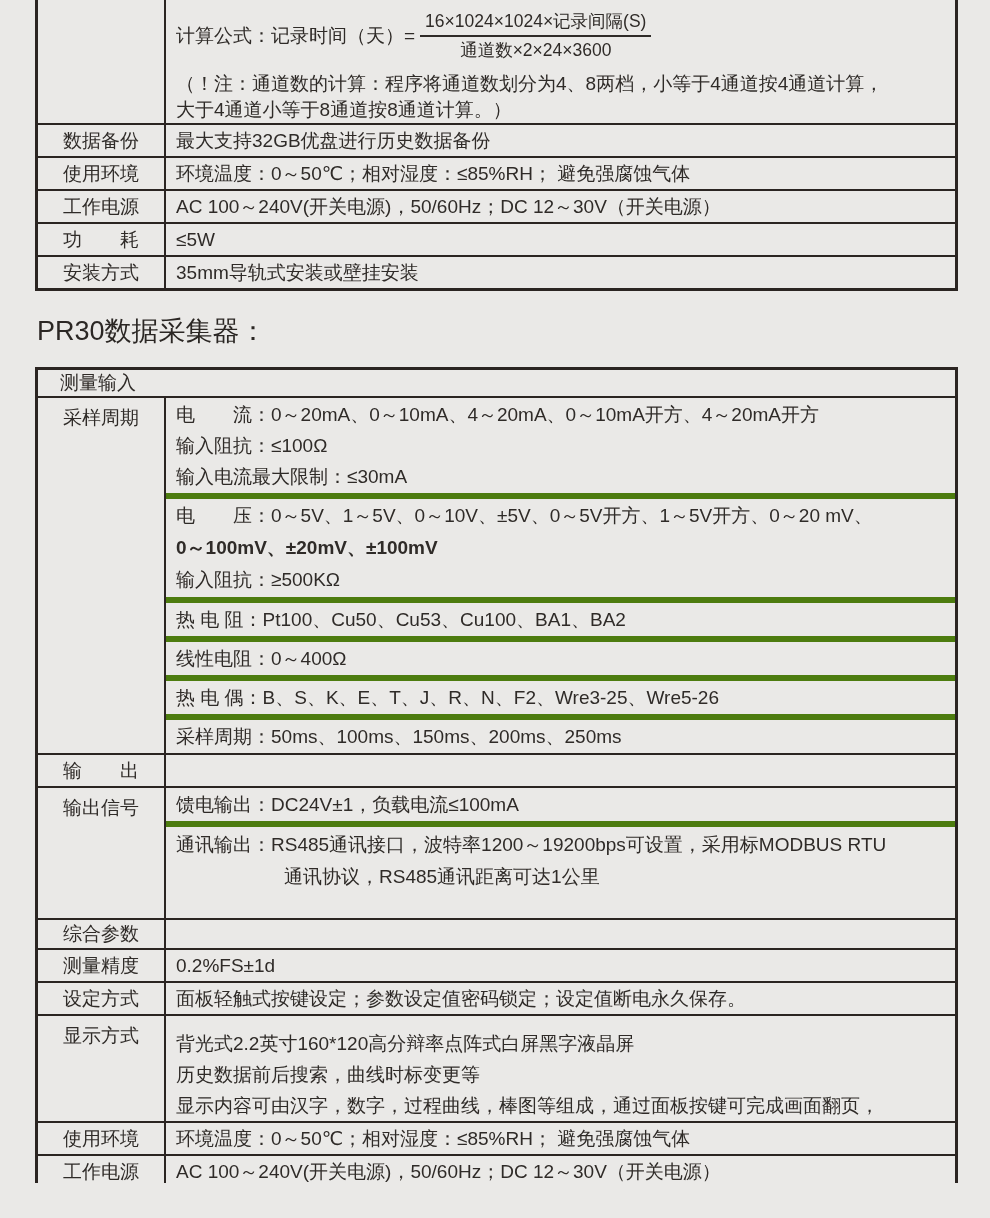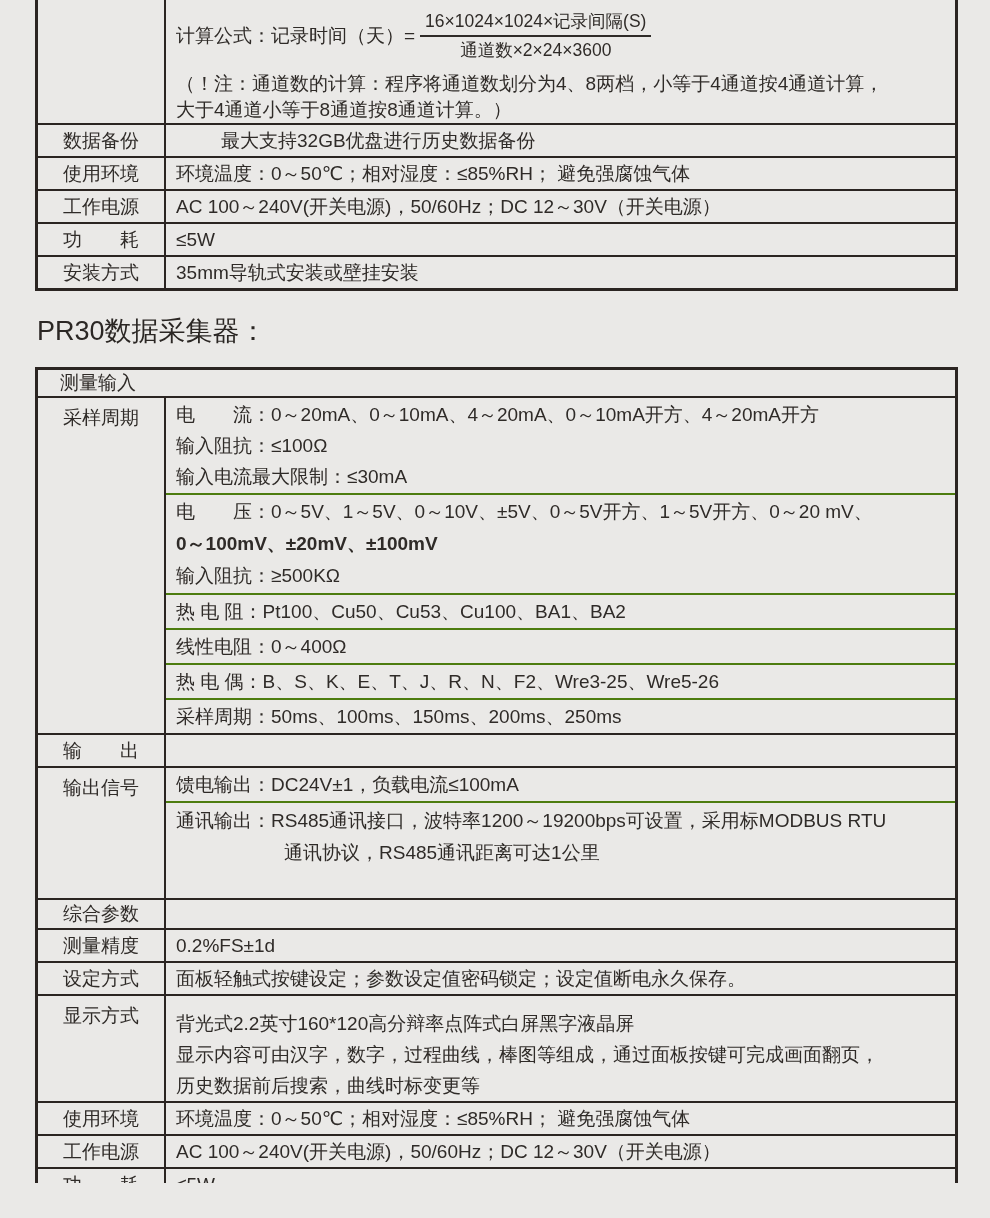--- a/index.html
+++ b/index.html
@@ -31,21 +31,21 @@
   .lbl.top { align-items:flex-start; padding-top:7px; }
 
   .val {
     flex:1 1 auto; min-width:0;
     font-size:19px;
     display:flex; flex-direction:column; justify-content:center;
     padding:0 6px 0 10px; box-sizing:border-box;
   }
   .val.subs { padding:0; justify-content:flex-start; }
 
-  .sub { border-top:2px solid #4d7c0f; padding:1px 6px 1px 10px; box-sizing:border-box; }
+  .sub { border-top:6px solid #4d7c0f; padding:1px 6px 1px 10px; box-sizing:border-box; }
   .sub.first { border-top:none; }
 
   .line { line-height:31px; white-space:nowrap; font-size:19px; }
   .line.indent { padding-left:108px; }
 
   .section-cell {
     flex:1 1 auto;
     font-size:19px; display:flex; align-items:center;
     padding-left:22px; box-sizing:border-box;
   }
@@ -79,21 +79,21 @@
             <span class="den">通道数×2×24×3600</span>
           </span>
         </div>
         <div class="note">
           <div class="line">（！注：通道数的计算：程序将通道数划分为4、8两档，小等于4通道按4通道计算，</div>
           <div class="line">大于4通道小等于8通道按8通道计算。）</div>
         </div>
       </div>
     </div>
 
-    <div class="row" style="min-height:31px;gap:45px;">
+    <div class="row" style="min-height:31px;">
       <div class="lbl">数据备份</div>
       <div class="val">
           <div class="line">最大支持32GB优盘进行历史数据备份</div>
         </div>
     </div>
 
     <div class="row" style="min-height:28px;">
       <div class="lbl">使用环境</div>
       <div class="val">
           <div class="line">环境温度：0～50℃；相对湿度：≤85%RH； 避免强腐蚀气体</div>
@@ -197,22 +197,22 @@
       <div class="lbl">设定方式</div>
       <div class="val">
           <div class="line">面板轻触式按键设定；参数设定值密码锁定；设定值断电永久保存。</div>
         </div>
     </div>
 
     <div class="row" style="min-height:92px;">
       <div class="lbl top">显示方式</div>
       <div class="val" style="justify-content:flex-start; padding-top:12px;">
         <div class="line">背光式2.2英寸160*120高分辩率点阵式白屏黑字液晶屏</div>
+        <div class="line">历史数据前后搜索，曲线时标变更等</div>
         <div class="line">显示内容可由汉字，数字，过程曲线，棒图等组成，通过面板按键可完成画面翻页，</div>
-        <div class="line">历史数据前后搜索，曲线时标变更等</div>
       </div>
     </div>
 
     <div class="row" style="min-height:32px;">
       <div class="lbl">使用环境</div>
       <div class="val">
           <div class="line">环境温度：0～50℃；相对湿度：≤85%RH； 避免强腐蚀气体</div>
         </div>
     </div>
 

